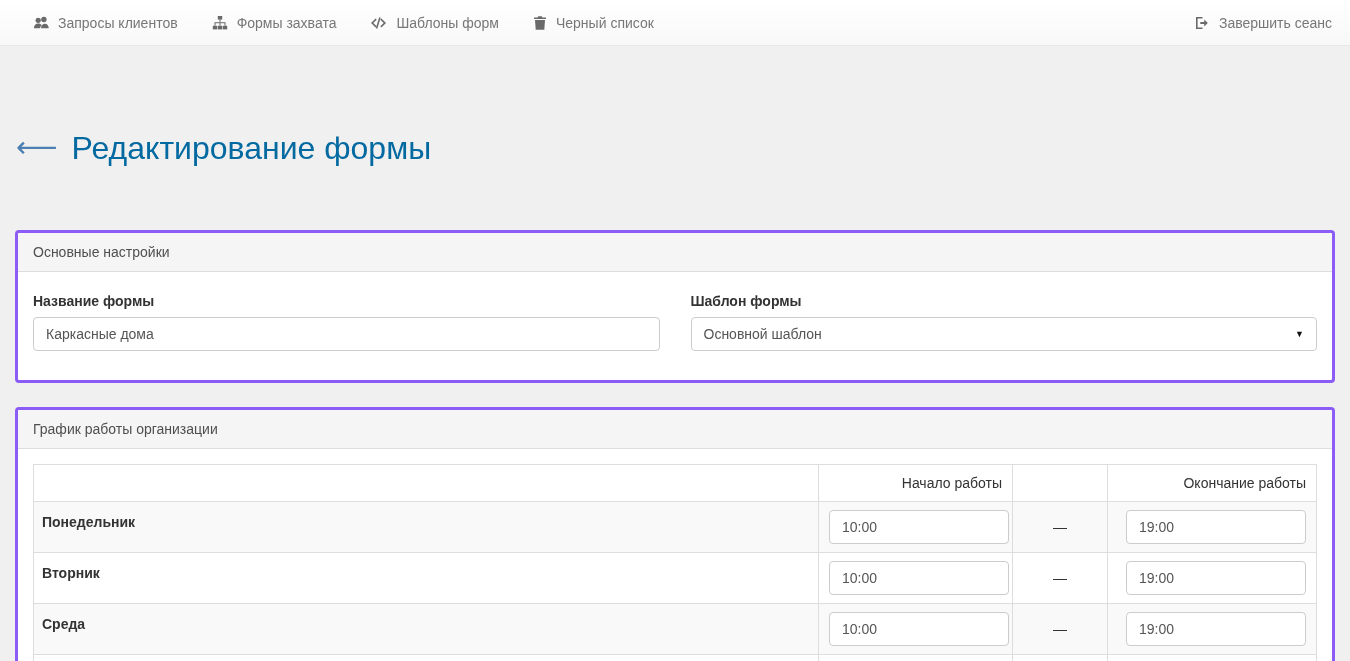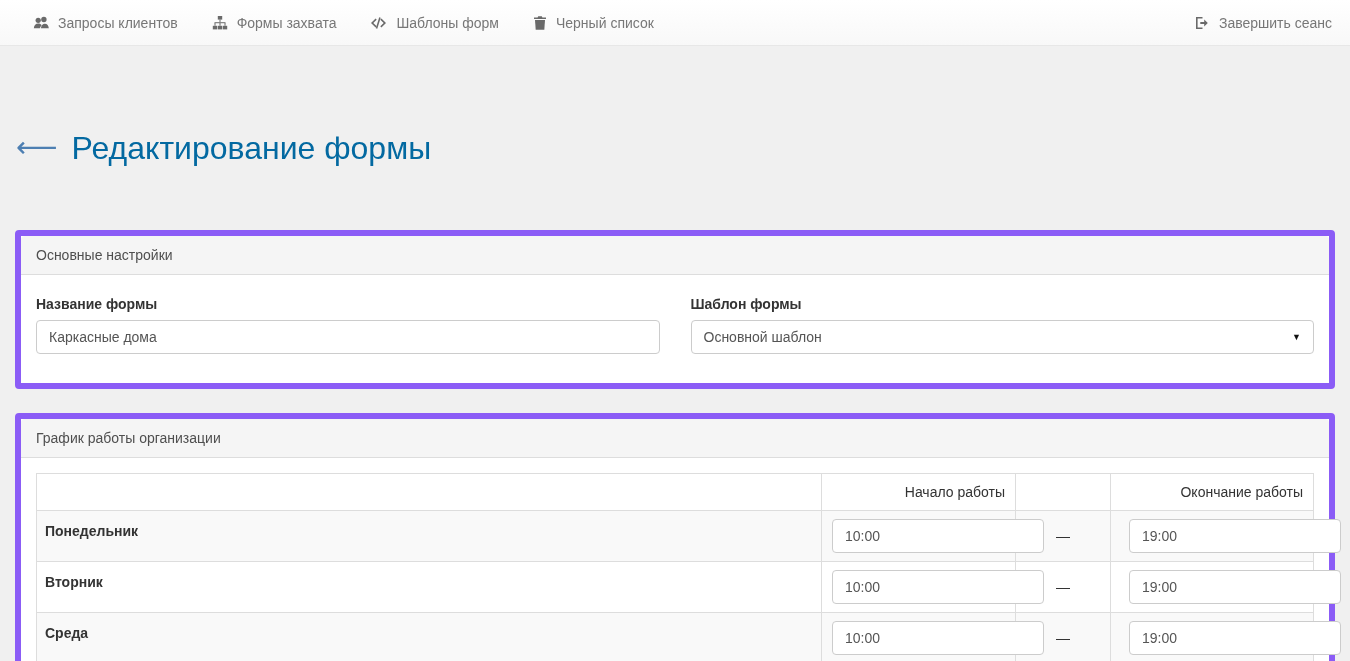--- a/index.html
+++ b/index.html
@@ -26,21 +26,21 @@
   .nav-spacer { flex: 1; }
   .nav-item.logout { margin-right: 0; }
 
   
   .container { padding: 0 15px; }
   .page-header { margin: 64px 0 0 1px; display: flex; align-items: center; gap: 14px; }
   .back-arrow { color: #4d7fb2; font-size: 29px; line-height: 1; cursor: pointer; padding-bottom: 4px; }
   .page-title { font-size: 32px; font-weight: 400; color: #0369a1; line-height: 1.1; }
 
   
-  .panel { background: #fff; border: 6px solid #8b5cf6; border-radius: 4px; margin-top: 42px; }
+  .panel { background: #fff; border: 3px solid #8b5cf6; border-radius: 4px; margin-top: 42px; }
   .panel.schedule { margin-top: 24px; }
   .panel-heading {
     background: #f5f5f5; border-bottom: 1px solid #ddd;
     border-radius: 4px 4px 0 0;
     padding: 10px 15px; color: #4f4f4f; line-height: 18px;
   }
   .panel-body { padding: 15px; }
 
   
   .form-row { display: flex; gap: 31px; padding-bottom: 14px; }
@@ -67,21 +67,21 @@
   .schedule-table th {
     font-weight: normal; text-align: right; color: #333;
     padding: 9px 10px; height: 37px; background: #fff;
   }
   .schedule-table tr.data-row { height: 51px; background: #fff; }
   .schedule-table tr.data-row:nth-child(odd) { background: #f9f9f9; }
   td.day-cell { font-weight: bold; vertical-align: top; padding: 12px 8px; color: #333; }
   td.time-cell { vertical-align: middle; padding: 8px 8px 8px 10px; }
   td.time-cell.end { padding-left: 18px; }
   .time-input {
-    width: 212px; height: 34px;
+    width: 180px; height: 34px;
     border: 1px solid #ccc; border-radius: 4px;
     padding: 6px 12px; color: #555; font-size: 14px;
     font-family: inherit; background: #fff; outline: none;
   }
   td.dash-cell { text-align: center; color: #333; vertical-align: middle; }
 </style>
 </head>
 <body>
 
 <div class="navbar">

